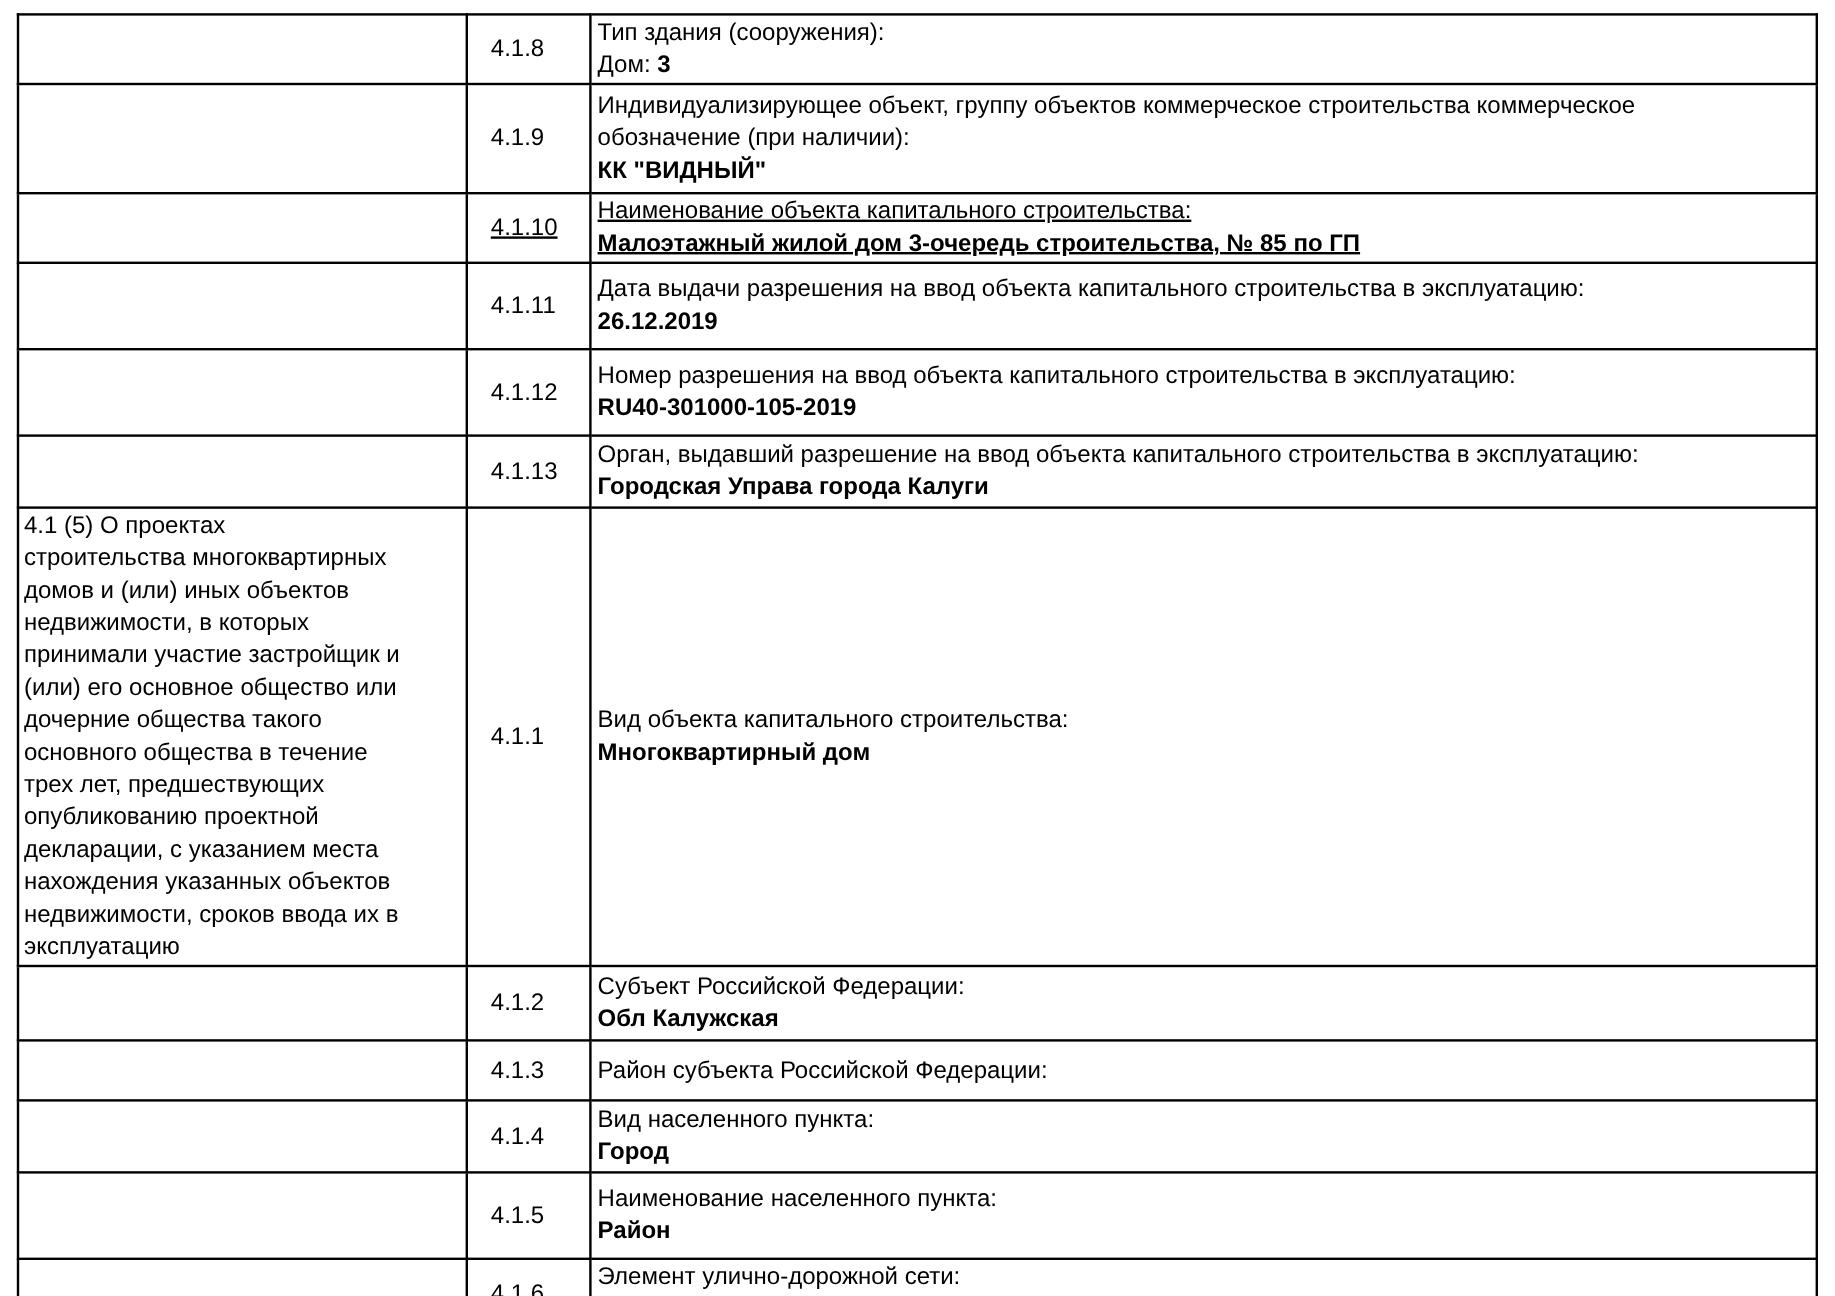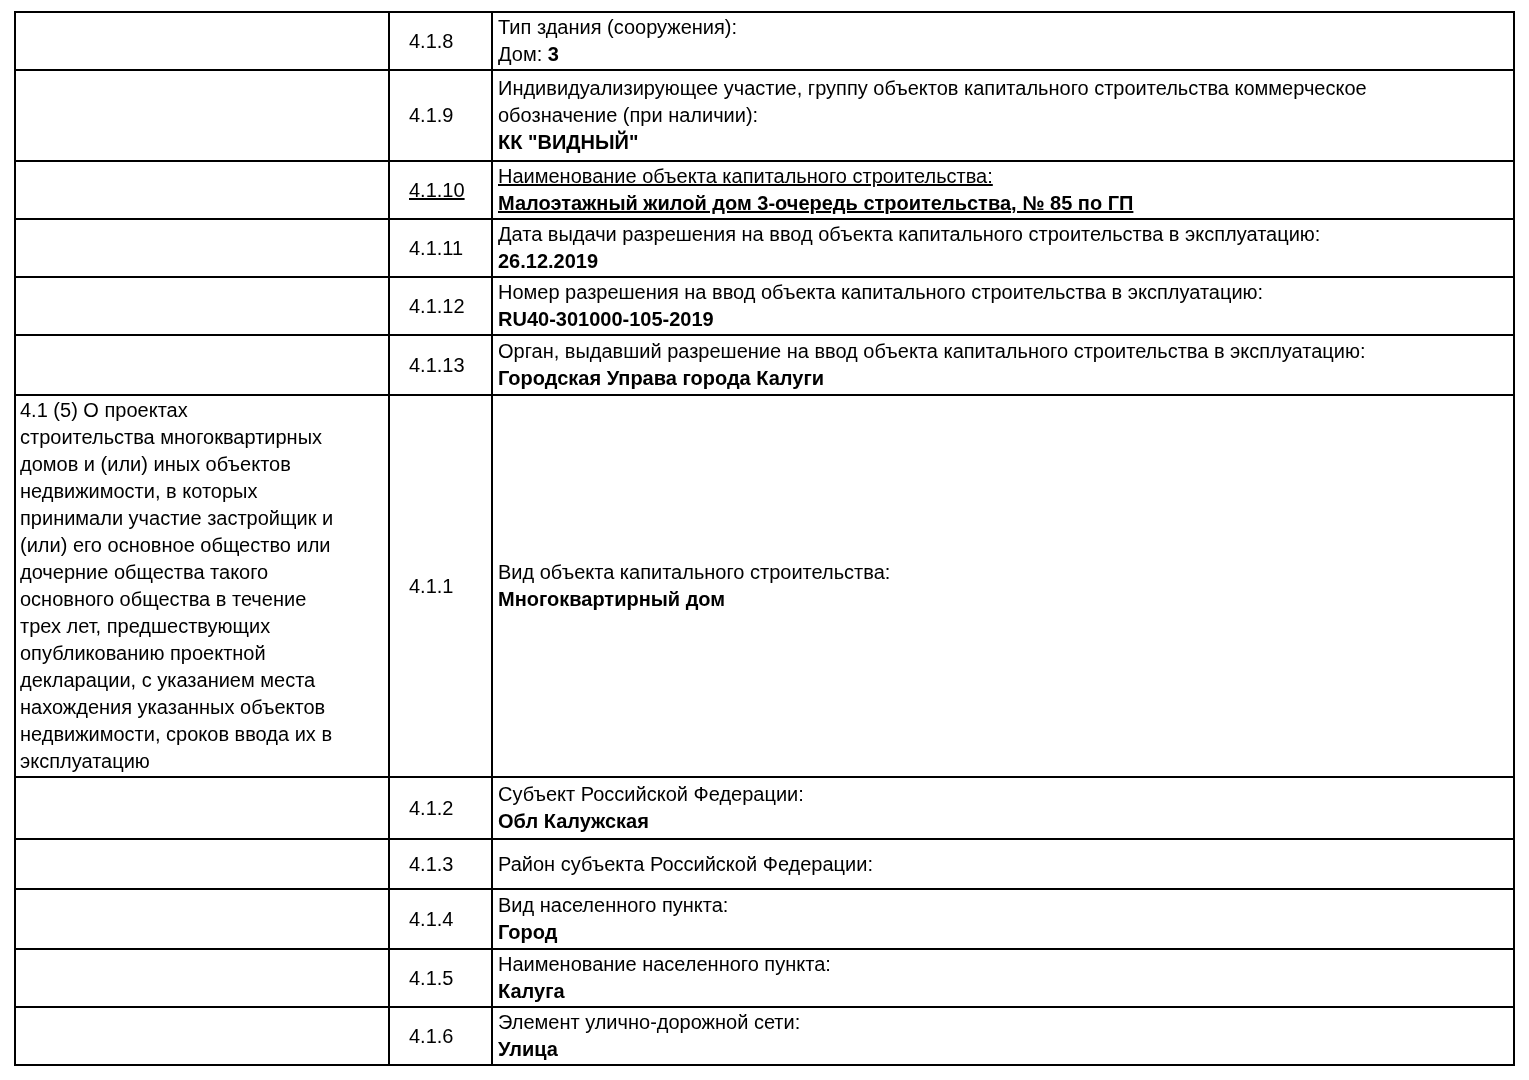--- a/index.html
+++ b/index.html
@@ -41,21 +41,21 @@
   }
   td.code-cell { padding-left: 19px; }
   td.content-cell { padding-left: 5px; }
   .lbl { white-space: pre-line; font-weight: normal; }
   .val { font-weight: bold; }
   .val .pre { font-weight: normal; }
   
   tr.h58  { height: 58px; }
   tr.h91  { height: 91px; }
   tr.h50  { height: 50px; text-decoration: underline; }
-  tr.h61  { height: 58px; }
+  tr.h61  { height: 72px; }
   tr.h60  { height: 60px; }
   tr.h393 { height: 326px; }
   tr.h62  { height: 62px; }
   tr.h34  { height: 50px; }
   tr.h54  { height: 54px; }
 </style>
 </head>
 <body>
 
 <div class="page">
@@ -73,21 +73,21 @@
         <td class="content-cell">
           <div class="lbl">Тип здания (сооружения):</div>
           <div class="val"><span class="pre">Дом: </span><span>3</span></div>
         </td>
       </tr>
 
       <tr class="h91">
         <td class="section-cell"></td>
         <td class="code-cell">4.1.9</td>
         <td class="content-cell">
-          <div class="lbl">Индивидуализирующее участие, группу объектов капитального строительства коммерческое
+          <div class="lbl">Индивидуализирующее объект, группу объектов коммерческое строительства коммерческое
 обозначение (при наличии):</div>
           <div class="val"><span>КК "ВИДНЫЙ"</span></div>
         </td>
       </tr>
 
       <tr class="h50">
         <td class="section-cell"></td>
         <td class="code-cell">4.1.10</td>
         <td class="content-cell">
           <div class="lbl">Наименование объекта капитального строительства:</div>
@@ -169,21 +169,21 @@
           <div class="lbl">Вид населенного пункта:</div>
           <div class="val"><span>Город</span></div>
         </td>
       </tr>
 
       <tr class="h61">
         <td class="section-cell"></td>
         <td class="code-cell">4.1.5</td>
         <td class="content-cell">
           <div class="lbl">Наименование населенного пункта:</div>
-          <div class="val"><span>Калуга</span></div>
+          <div class="val"><span>Район</span></div>
         </td>
       </tr>
 
       <tr class="h54">
         <td class="section-cell"></td>
         <td class="code-cell">4.1.6</td>
         <td class="content-cell">
           <div class="lbl">Элемент улично-дорожной сети:</div>
           <div class="val"><span>Улица</span></div>
         </td>

